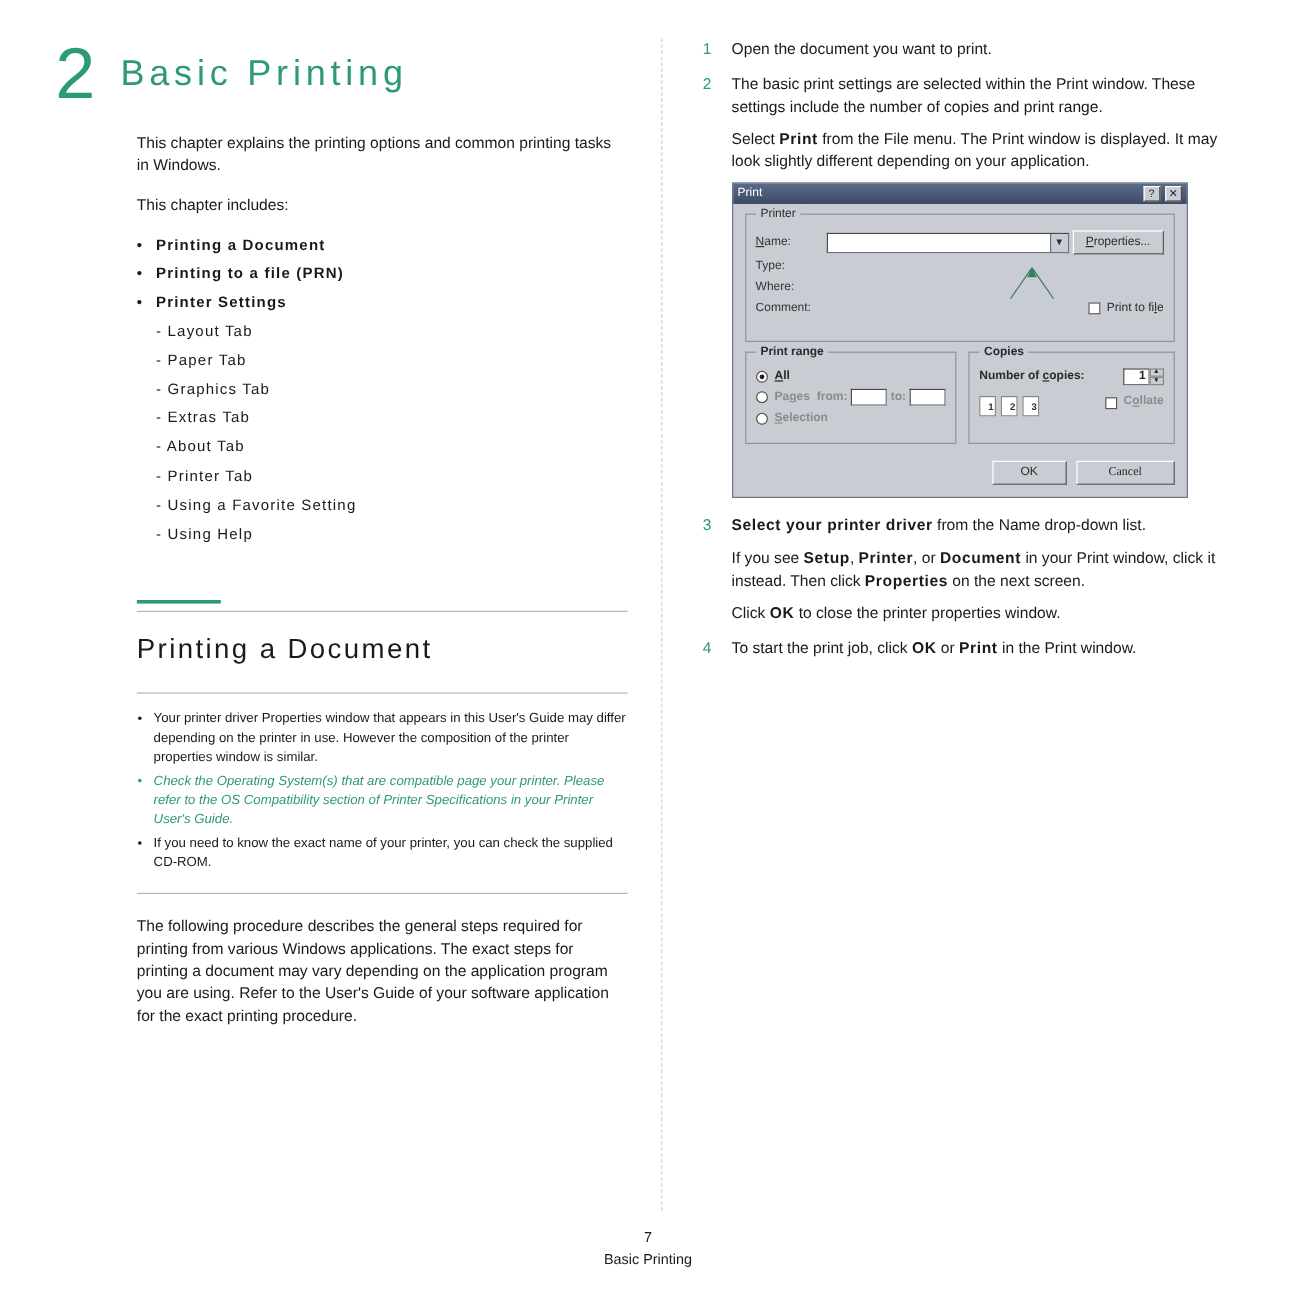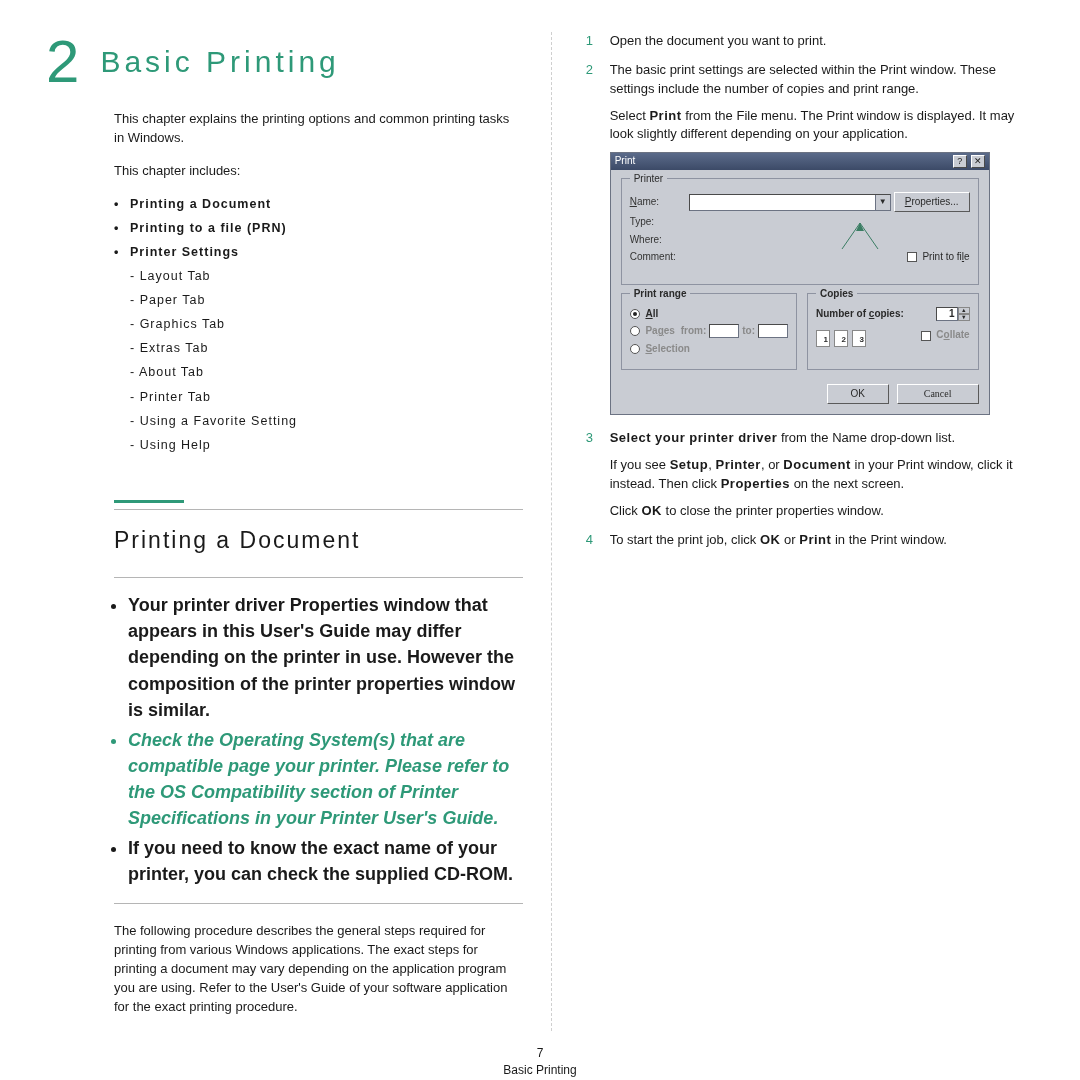--- a/index.html
+++ b/index.html
@@ -27,21 +27,21 @@
 
   .section-head { margin:46px 0 20px 0; }
   .section-head .bar { height:3px; width:70px; background:var(--accent); margin-bottom:6px; }
   .section-head .rule { height:1px; background:var(--rule); }
   .section-head h2 { margin:14px 0 2px 0; font-size:23px; font-weight:400; letter-spacing:2px; }
 
   .notes-box { border-top:1px solid var(--rule); border-bottom:1px solid var(--rule);
                padding:10px 0 12px 0; margin:0 0 18px 0; }
   .notes-label { font-variant:small-caps; letter-spacing:2px; font-size:11px; margin-bottom:6px; }
   .notes-box ul { margin:0; padding:0 0 0 14px; }
-  .notes-box li { margin:4px 0; font-size:18px;font-weight:bold; }
+  .notes-box li { margin:4px 0; font-size:11px; }
   .italic-note { font-style:italic; color:var(--accent); }
 
   ol.steps { list-style:none; margin:0; padding:0; counter-reset:step; }
   ol.steps > li { position:relative; padding-left:24px; margin:0 0 10px 0; }
   ol.steps > li .num { position:absolute; left:0; top:0; color:var(--accent); font-weight:400; font-size:13px; }
   ol.steps p { margin:0 0 8px 0; }
   .bold { font-weight:600; letter-spacing:.5px; }
 
   
   .dlg { width:380px; margin:4px 0 14px 0; border:1px solid #6c7383; font-size:10px;

